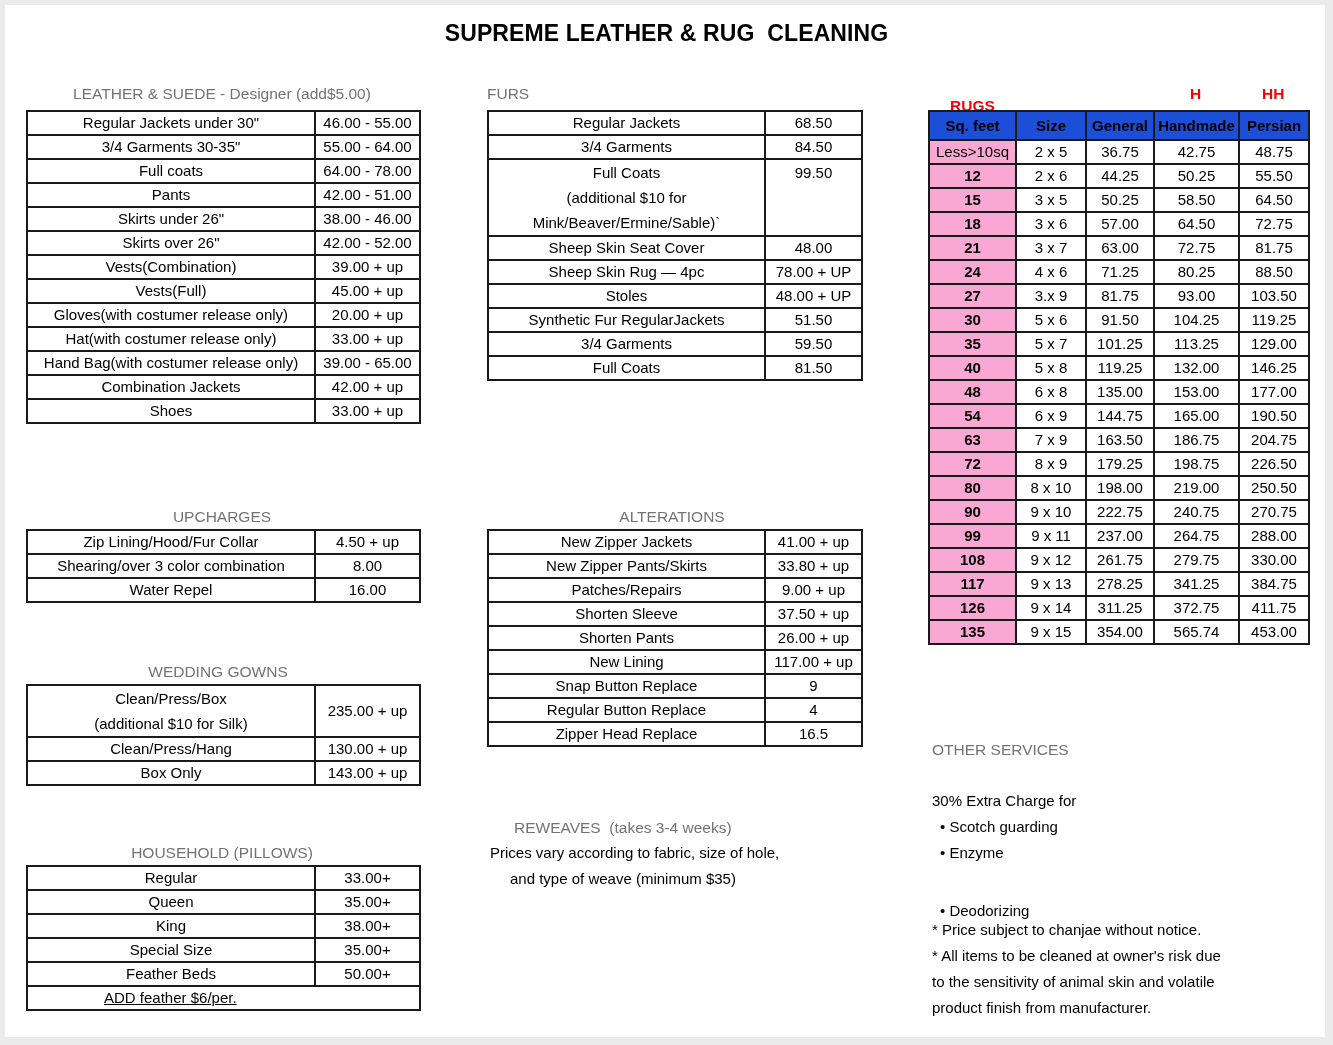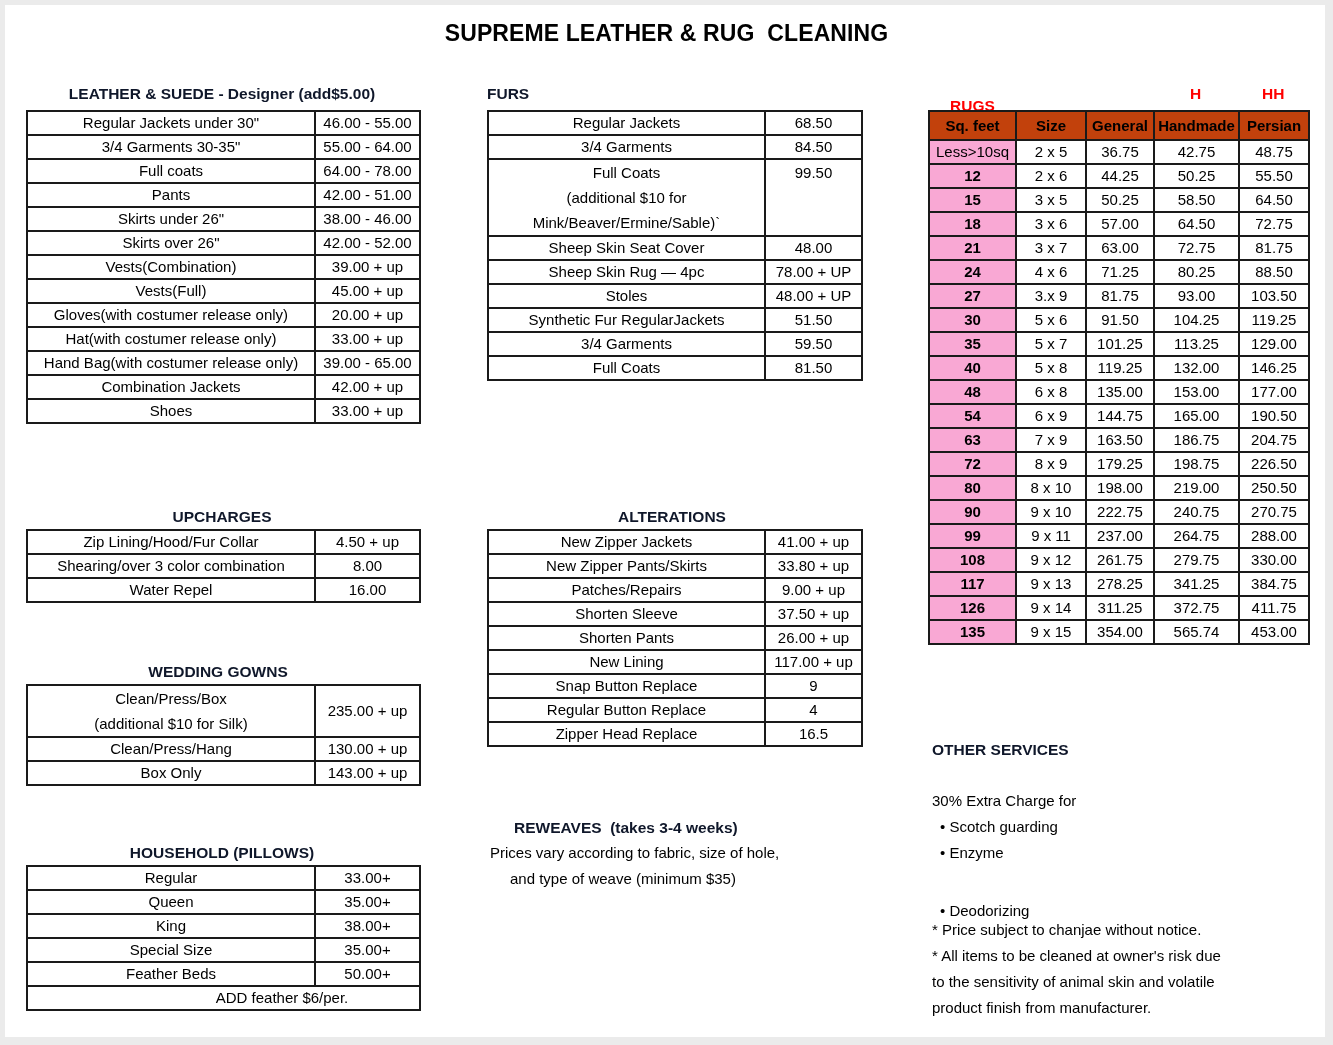--- a/index.html
+++ b/index.html
@@ -21,46 +21,46 @@
     position: absolute;
     left: 0; width: 1333px; top: 20px;
     text-align: center;
     font-weight: bold;
     font-size: 23px;
     letter-spacing: 0.1px;
     white-space: pre;
   }
   .heading {
     position: absolute;
-    color: #0f172a;
-    font-weight: bold;
+    color: #737373;
+    font-weight: normal;
     font-size: 15.5px;
     white-space: pre;
   }
   table.price {
     position: absolute;
     border-collapse: collapse;
     font-size: 15px;
     table-layout: fixed;
   }
   table.price td {
     border: 2px solid #1a1a1a;
     text-align: center;
     padding: 0;
     height: 22px;
     line-height: 22px;
     white-space: nowrap;
   }
   table.price td.multi { line-height: 25px; }
   table.price td.top { vertical-align: top; }
-  table.price td.left { text-align: center; padding-left: 117px; }
+  table.price td.left { text-align: left; padding-left: 76px; text-decoration: underline; }
 
   table.rugs td { font-size: 15px; }
   table.rugs tr.head td {
-    background: #c2410c;
+    background: #1d4ed8;
     font-weight: bold;
     height: 27px;
   }
   table.rugs td.sq {
     background: #f9a8d4;
     font-weight: bold;
   }
   table.rugs td.sq.first { font-weight: normal; }
   .rug-sub {
     position: absolute;

